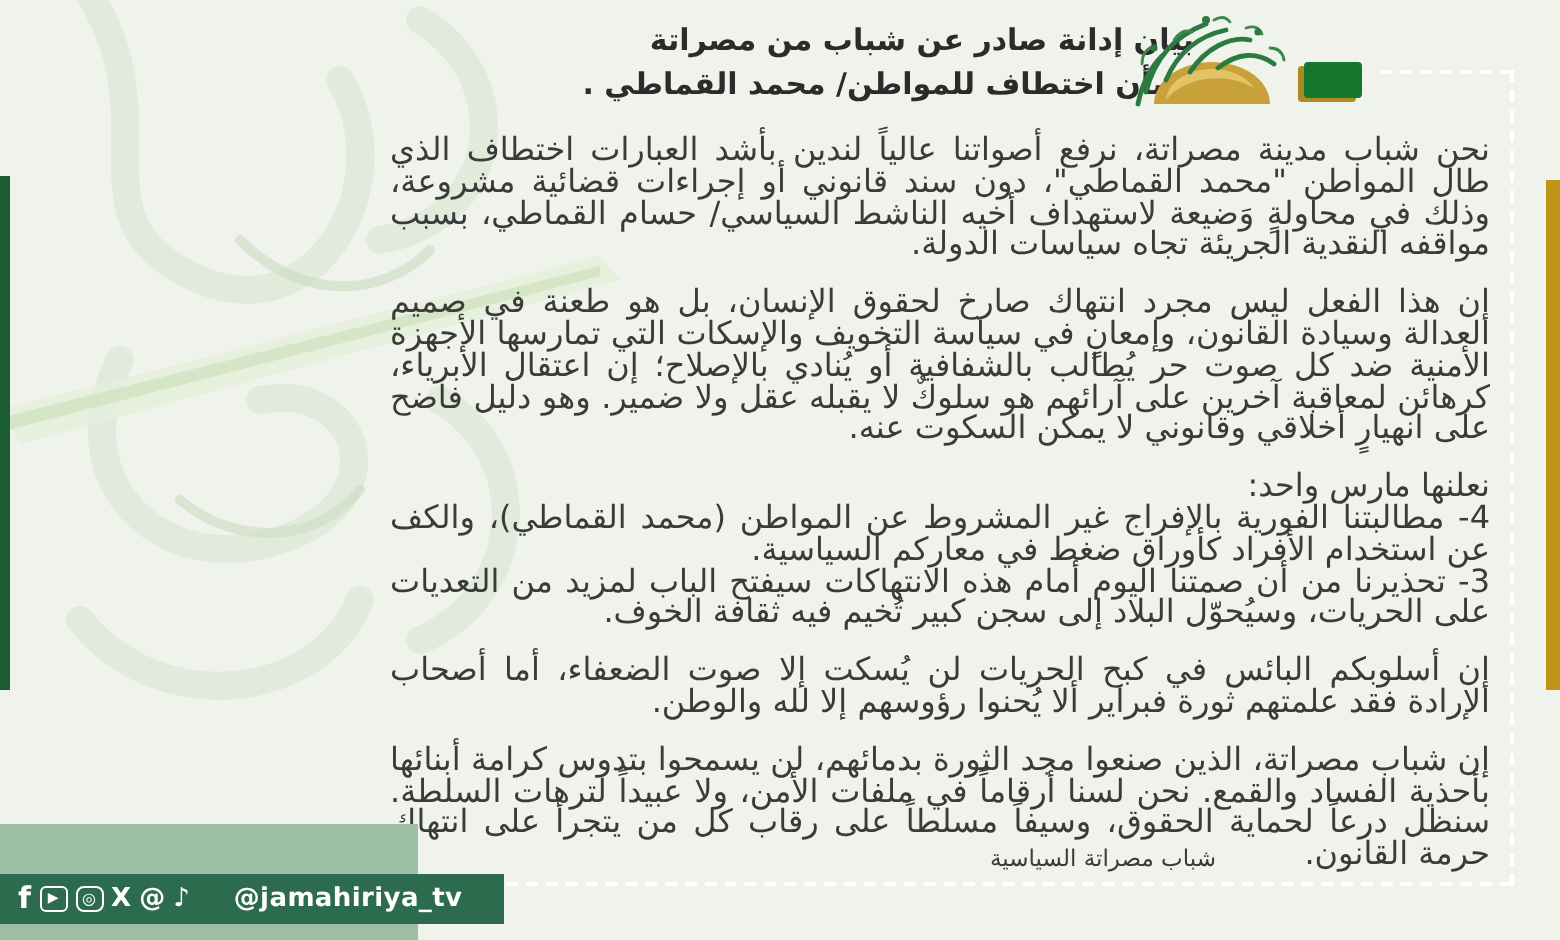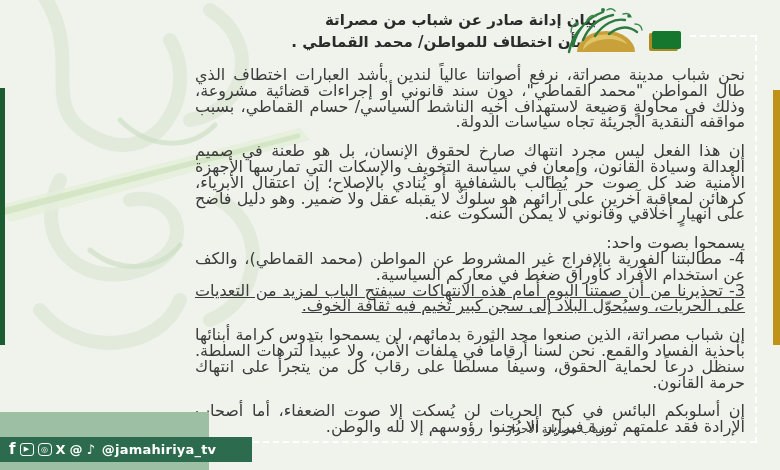--- a/index.html
+++ b/index.html
@@ -25,21 +25,21 @@
     background:#15772e;box-shadow:-3px 2px 0 #ab8a22;
   }
   
   .doc{
     position:absolute;top:67px;right:35px;width:550px;
     direction:rtl;text-align:justify;text-align-last:right;
     font-size:16px;line-height:15.8px;
   }
   .doc p{margin:0 0 13px 0;}
   .doc p.tight{margin:0;}
-  .doc p.aftergroup{margin:0 0 13px 0;text-decoration:underline;}
+  .doc p.aftergroup{margin:0 0 13px 0;}
   
   .signature{
     position:absolute;top:421px;right:172px;direction:rtl;text-align:right;
     font-size:11.5px;line-height:16px;
   }
   
   .dash-top{position:absolute;left:690px;top:35px;width:66px;height:0;border-top:2px dashed #ffffff;}
   .dash-right{position:absolute;left:755px;top:35px;width:0;height:408px;border-left:2px dashed #ffffff;}
   .dash-bottom{position:absolute;left:253px;top:441px;width:503px;height:0;border-top:2px dashed #ffffff;}
   
@@ -47,21 +47,21 @@
   .social-banner{
     position:absolute;left:0;top:437px;width:252px;height:25px;background:#2d6b4e;
     display:flex;align-items:center;gap:4px;padding-left:9px;box-sizing:border-box;color:#fff;
   }
   .social-banner .glyph{font-size:13px;font-weight:bold;line-height:1;display:inline-block;}
   .social-banner .boxed{
     width:12px;height:11px;border:1.4px solid #fff;border-radius:3px;
     display:inline-flex;align-items:center;justify-content:center;
     font-size:7px;font-weight:bold;line-height:1;
   }
-  .handle{font-size:13px;font-weight:bold;letter-spacing:.2px;margin-left:3px;}
+  .handle{font-size:13px;font-weight:bold;letter-spacing:.2px;margin-left:18px;}
 </style>
 </head>
 <body>
 
 <svg class="watermark" viewBox="0 0 340 470" xmlns="http://www.w3.org/2000/svg">
   <g fill="none" stroke="#dfe9d9" stroke-width="14" opacity="0.85" stroke-linecap="round">
     <path d="M40,-10 C90,60 30,110 100,140 C160,165 200,90 170,40"></path>
     <path d="M210,10 C260,40 250,110 190,120"></path>
     <path d="M60,180 C30,240 80,290 140,270 C200,250 180,190 130,200"></path>
     <path d="M40,310 C80,360 160,350 180,300"></path>
@@ -109,29 +109,29 @@
 
 <div class="flag"></div>
 
 <div class="dash-top"></div>
 <div class="dash-right"></div>
 <div class="dash-bottom"></div>
 
 <div class="doc">
   <p>نحن شباب مدينة مصراتة، نرفع أصواتنا عالياً لندين بأشد العبارات اختطاف الذي طال المواطن "محمد القماطي"، دون سند قانوني أو إجراءات قضائية مشروعة، وذلك في محاولةٍ وَضيعة لاستهداف أخيه الناشط السياسي/ حسام القماطي، بسبب مواقفه النقدية الجريئة تجاه سياسات الدولة.</p>
   <p>إن هذا الفعل ليس مجرد انتهاك صارخ لحقوق الإنسان، بل هو طعنة في صميم العدالة وسيادة القانون، وإمعانٍ في سياسة التخويف والإسكات التي تمارسها الأجهزة الأمنية ضد كل صوت حر يُطالب بالشفافية أو يُنادي بالإصلاح؛ إن اعتقال الأبرياء، كرهائن لمعاقبة آخرين على آرائهم هو سلوكٌ لا يقبله عقل ولا ضمير. وهو دليل فاضح على انهيارٍ أخلاقي وقانوني لا يمكن السكوت عنه.</p>
-  <p class="tight">يسمحوا بصوت واحد:</p>
+  <p class="tight">نعلنها مارس واحد:</p>
   <p class="tight">4- مطالبتنا الفورية بالإفراج غير المشروط عن المواطن (محمد القماطي)، والكف عن استخدام الأفراد كأوراق ضغط في معاركم السياسية.</p>
   <p class="aftergroup">3- تحذيرنا من أن صمتنا اليوم أمام هذه الانتهاكات سيفتح الباب لمزيد من التعديات على الحريات، وسيُحوّل البلاد إلى سجن كبير تُخيم فيه ثقافة الخوف.</p>
+  <p>إن أسلوبكم البائس في كبح الحريات لن يُسكت إلا صوت الضعفاء، أما أصحاب الإرادة فقد علمتهم ثورة فبراير ألا يُحنوا رؤوسهم إلا لله والوطن.</p>
   <p>إن شباب مصراتة، الذين صنعوا مجد الثورة بدمائهم، لن يسمحوا بتدوس كرامة أبنائها بأحذية الفساد والقمع. نحن لسنا أرقاماً في ملفات الأمن، ولا عبيداً لترهات السلطة. سنظل درعاً لحماية الحقوق، وسيفاً مسلطاً على رقاب كل من يتجرأ على انتهاك حرمة القانون.</p>
-  <p>إن أسلوبكم البائس في كبح الحريات لن يُسكت إلا صوت الضعفاء، أما أصحاب الإرادة فقد علمتهم ثورة فبراير ألا يُحنوا رؤوسهم إلا لله والوطن.</p>
 </div>
 
 <div class="signature">
-  <div>شباب مصراتة الأحرار</div>
+  <div>شباب مصراتة السياسية</div>
 </div>
 
 <div class="footer-block"></div>
 <div class="social-banner">
   <span class="glyph" style="font-size:15px;">f</span>
   <span class="boxed">▶</span>
   <span class="boxed" style="border-radius:4px;font-size:8px;">◎</span>
   <span class="glyph">X</span>
   <span class="glyph">@</span>
   <span class="glyph">♪</span>

